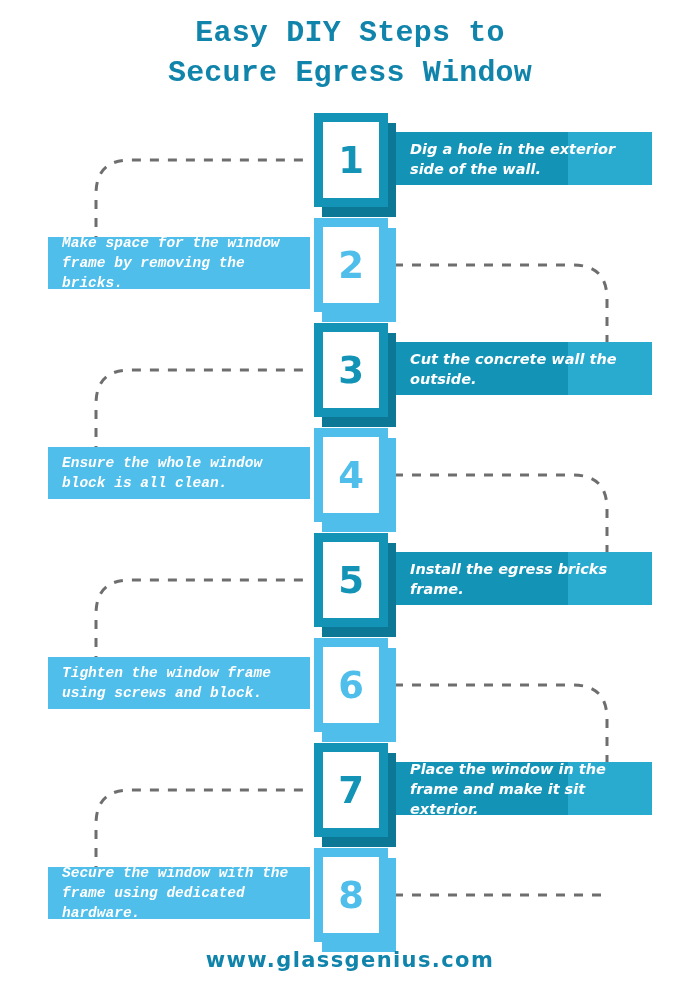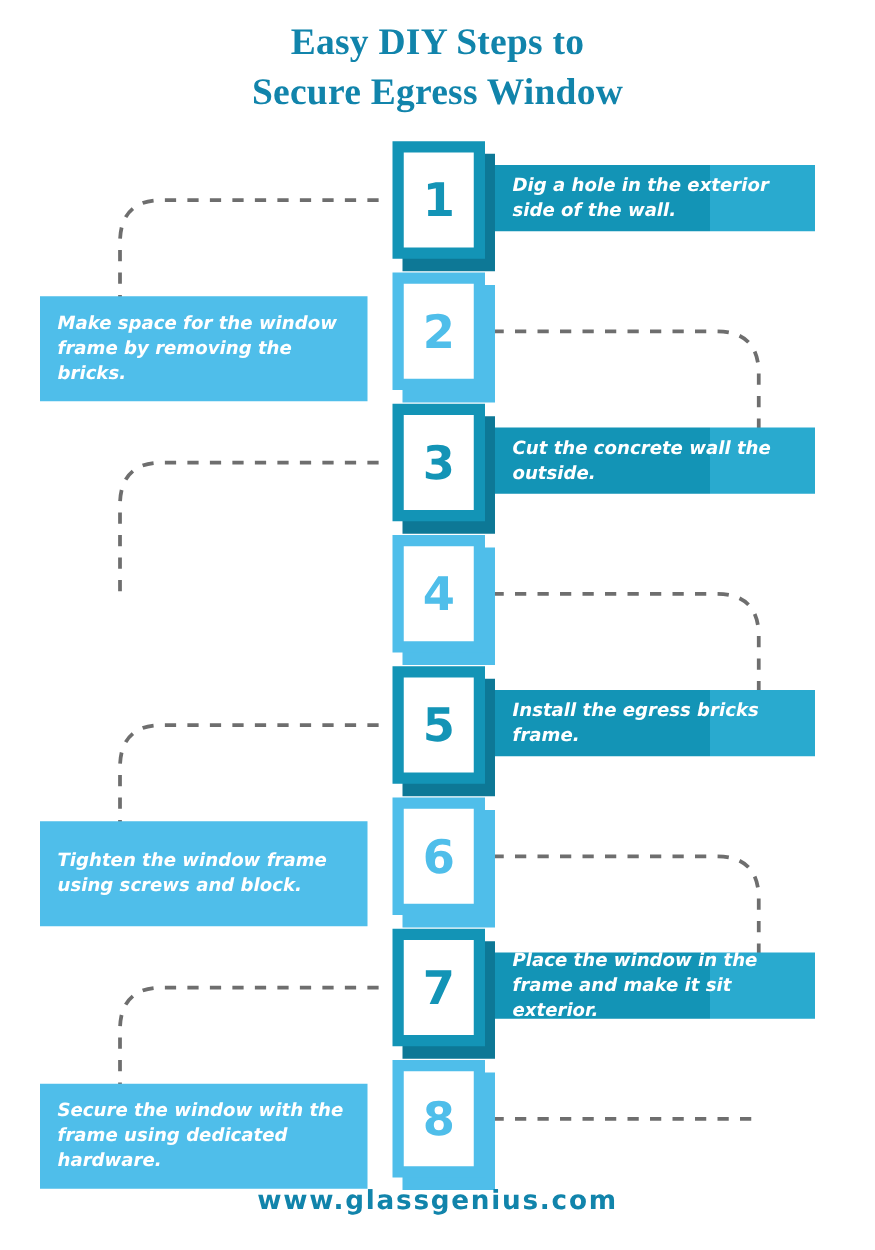--- a/index.html
+++ b/index.html
@@ -20,21 +20,21 @@
     z-index:5;
   }
   .header .line{
     display:block;
     font-size:30px;
     font-weight:bold;
     font-style:normal;
     letter-spacing:0.2px;
     color:#1184ab;
     line-height:1.32;
-    font-family:Liberation Serif, serif;
+    font-family:Liberation Mono, monospace;
   }
 
   
   #connectors{position:absolute;top:0;left:0;width:700px;height:1000px;z-index:1;}
 
   
   .step{position:absolute;left:0;width:700px;height:105px;z-index:3;}
 
   
   .bar{position:absolute;top:19px;height:53px;z-index:2;}
@@ -52,21 +52,21 @@
     pointer-events:none;
   }
 
   
   .step.right .bar{left:396px;width:256px;}
   .step.right .bar .seg-main{width:172px;background:#1394b6;}
   .step.right .bar .seg-tail{left:172px;right:0;background:#29aacf;}
   .step.right .bar .txt{left:14px;right:10px;}
 
   
-  .step.left .bar{left:32px;width:262px;top:19px;height:84px;}
+  .step.left .bar{left:48px;width:262px;top:19px;height:52px;font-family:Liberation Mono, monospace;}
   .step.left .bar .seg-main{width:100%;background:#4fbeea;}
   .step.left .bar .txt{left:14px;right:8px;}
 
   
   .numbox{position:absolute;top:0;width:74px;height:94px;z-index:4;}
   .numbox .shadow{
     position:absolute;left:8px;top:10px;width:74px;height:94px;
   }
   .numbox .frame{
     position:absolute;left:0;top:0;width:74px;height:94px;
@@ -161,20 +161,24 @@
         <div class="numbox">
           <div class="shadow"></div>
           <div class="frame">
             <div class="inner">
               <span class="num">3</span>
             </div>
           </div>
         </div>
       </div>
       <div class="step left" style="top: 428px;">
+        <div class="bar">
+          <div class="seg-main"></div>
+          <div class="txt">Ensure the whole window block is all clean.</div>
+        </div>
         <div class="numbox">
           <div class="shadow"></div>
           <div class="frame">
             <div class="inner">
               <span class="num">4</span>
             </div>
           </div>
         </div>
       </div>
       <div class="step right" style="top: 533px;">

